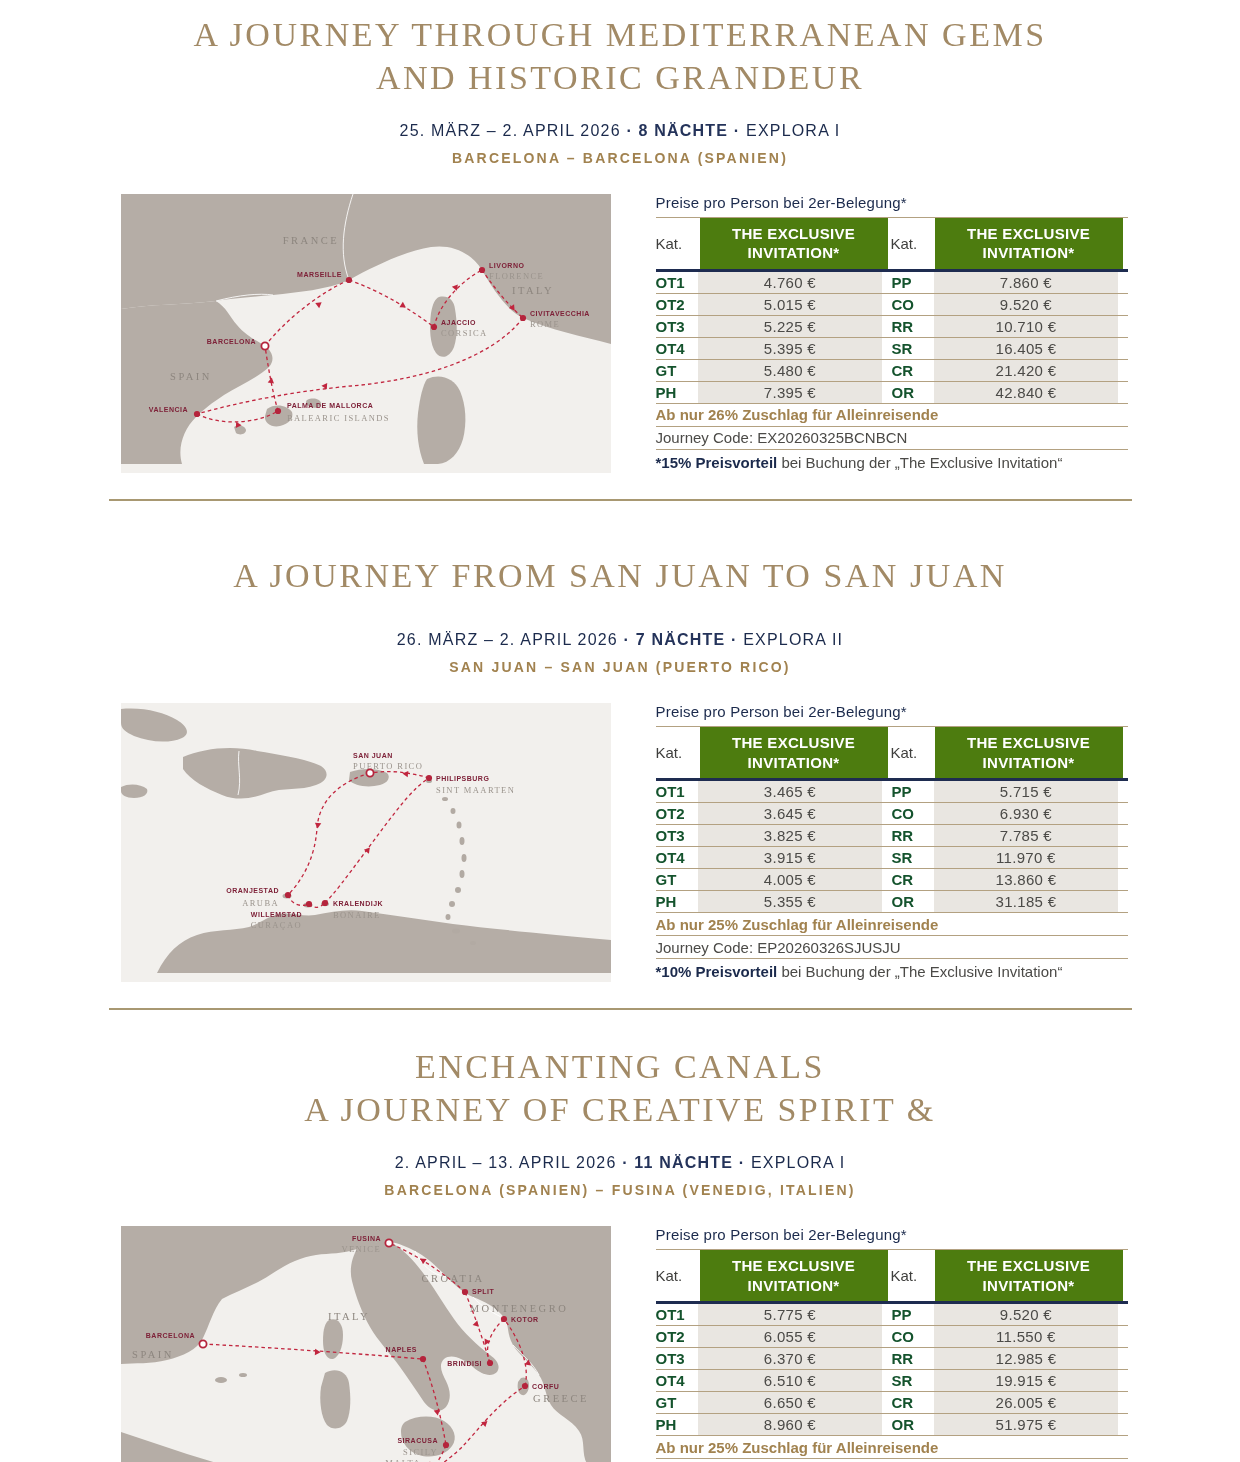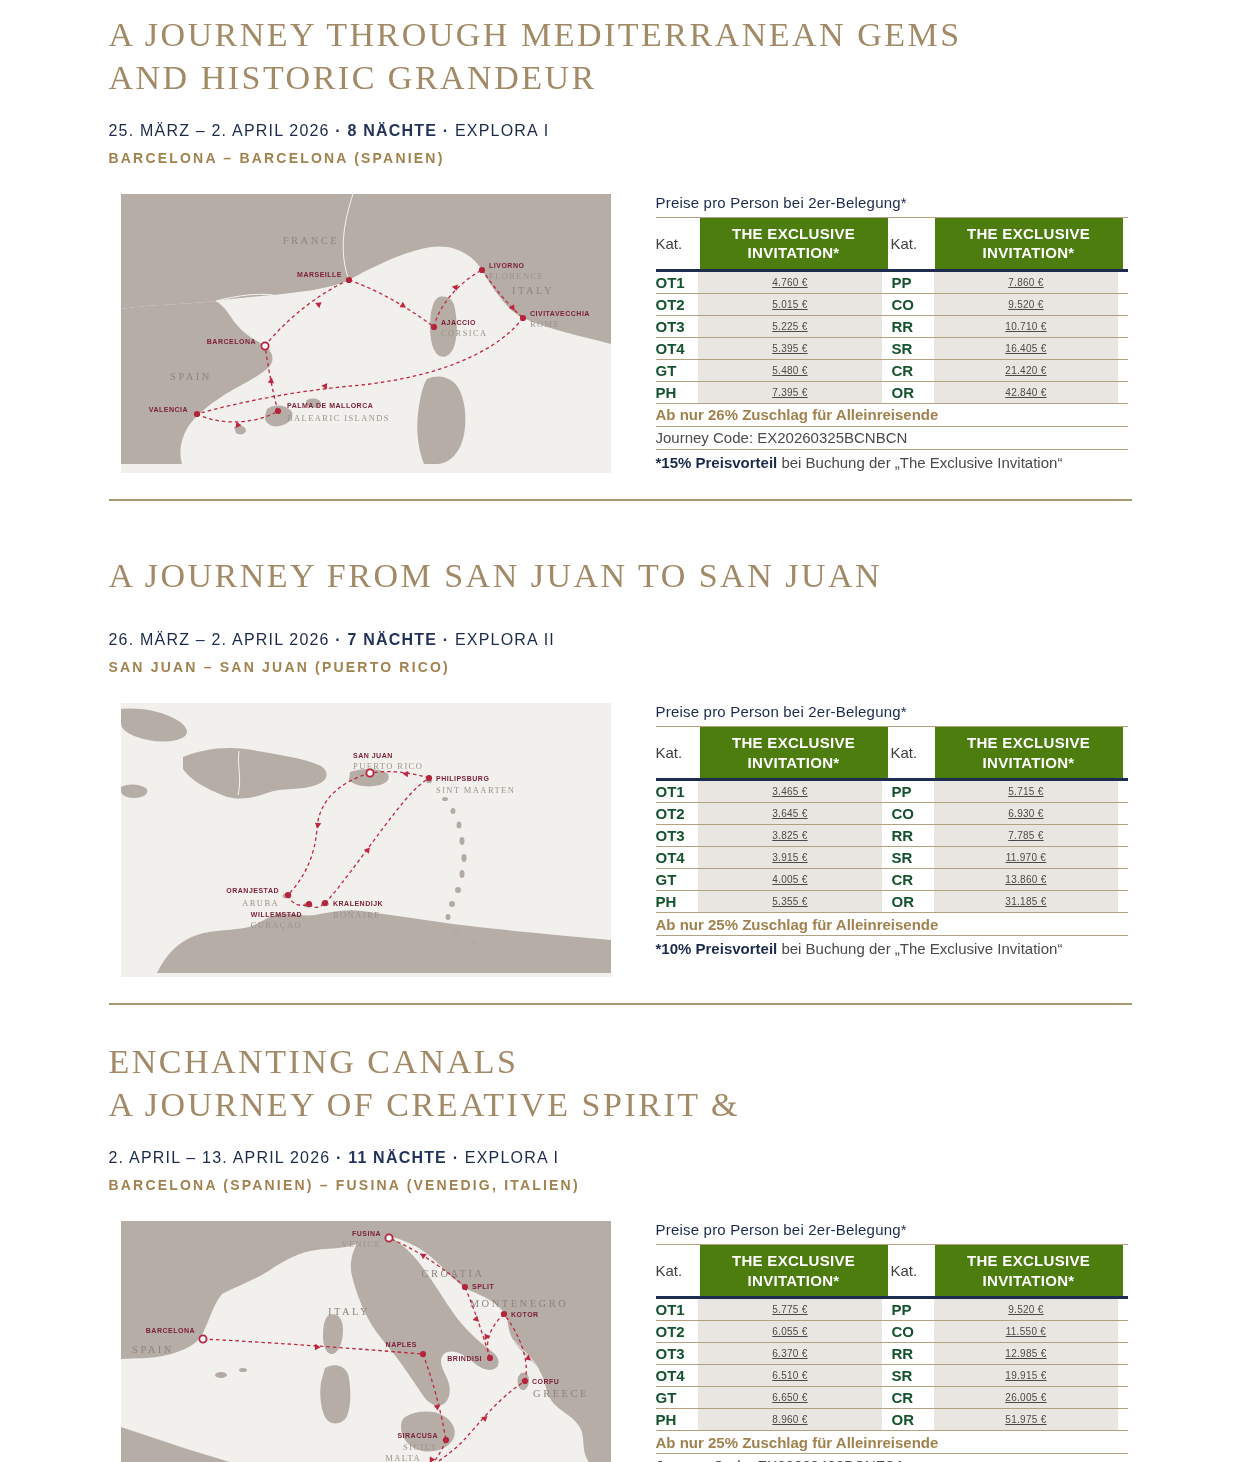--- a/index.html
+++ b/index.html
@@ -1,20 +1,20 @@
 <!DOCTYPE html>
 <html><head>
 <meta charset="utf-8">
 <style>
   * { margin:0; padding:0; box-sizing:border-box; }
   body { width:1240px; background:#ffffff; font-family:"Liberation Sans", sans-serif; -webkit-font-smoothing:antialiased; }
   .page { width:1240px; padding-top:14px; }
   .inner { width:1023px; margin:0 auto; }
 
-  .sec-head { }
+  .sec-head { text-align:center; }
   .sec-title { font-family:"Liberation Serif", serif; font-weight:400; font-size:34px; line-height:1.26;
                color:#a28a66; letter-spacing:2.5px; }
   .sec-sub { font-size:16px; color:#1b2a4c; letter-spacing:1.2px; margin-top:22px; }
   .sec-sub .b { font-weight:normal; }
   .sec-sub .m { font-weight:700; color:#24335a; }
   .sec-route { font-size:14px; font-weight:bold; color:#a1824f; letter-spacing:2.2px; margin-top:10px; }
 
   .content-row { display:flex; margin-top:28px; padding-left:12px; }
   .map-box { width:490px; background:#f2f0ed; flex:none; }
   .tbl-col { width:472px; margin-left:45px; flex:none; }
@@ -22,21 +22,21 @@
   .price-note { font-size:15px; font-weight:normal; color:#1b2a4c; margin-bottom:6px; letter-spacing:.2px; }
   .p-table { border-top:1px solid #b3a181; }
   .t-head { display:flex; border-bottom:3px solid #1e2c50; }
   .h-kat { width:44px; display:flex; align-items:center; font-size:15px; color:#3f3f3d; }
   .h-navy { width:188px; margin-right:3px; background:#4d7c0f; color:#fff; font-weight:bold; font-size:15px;
             text-align:center; padding:6px 2px; line-height:1.3; letter-spacing:.3px; }
   .t-row { display:flex; height:22px; border-bottom:1px solid #b3a181; }
   .t-row:last-of-type { border-bottom:2px solid #1e2c50; }
   .c-kat { width:44px; display:flex; align-items:center; font-size:15px; font-weight:bold; color:#14532d; }
   .c-price { width:188px; margin-right:10px; background:#e9e6e1; display:flex; align-items:center; justify-content:center;
-             font-size:10px; color:#4b4a47; letter-spacing:.3px;text-decoration:underline; }
+             font-size:15px; color:#4b4a47; letter-spacing:.3px; }
   .f-row { height:23px; display:flex; align-items:center; font-size:15px; border-bottom:1px solid #b3a181; }
   .f-single { color:#a1824f; font-weight:bold; }
   .f-code { color:#4b4a47; }
   .f-note { border-bottom:none; color:#4b4a47; padding-top:2px; }
   .f-note .b { color:#1b2a4c; font-weight:bold; white-space:pre; }
 
   .divider { border-top:2px solid #a89872; width:1023px; margin:26px auto 0 auto; }
   .sec2-title { margin-top:54px;font-family:Liberation Serif, serif; }
   .sec2 .sec-sub { margin-top:34px; }
   .sec3-title { margin-top:36px; }
@@ -256,20 +256,21 @@
             <div class="c-kat">CR</div>
             <div class="c-price">13.860 €</div>
           </div>
           <div class="t-row">
             <div class="c-kat">PH</div>
             <div class="c-price">5.355 €</div>
             <div class="c-kat">OR</div>
             <div class="c-price">31.185 €</div>
           </div>
           <div class="f-row f-single">Ab nur 25% Zuschlag für Alleinreisende</div>
+          <div class="f-row f-code">Journey Code: EP20260326SJUSJU</div>
           <div class="f-row f-note">
               <span class="b">*10% Preisvorteil </span>
               <span>bei Buchung der „The Exclusive Invitation“</span>
             </div>
         </div>
       </div>
     </div>
   </div>
 
   <div class="divider"></div>

